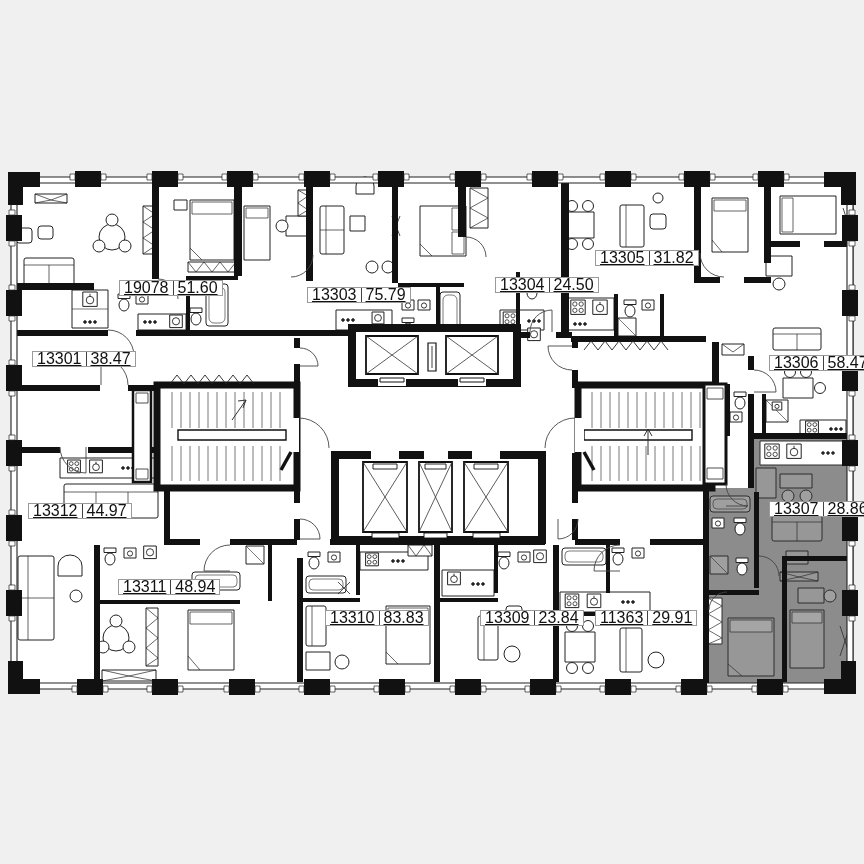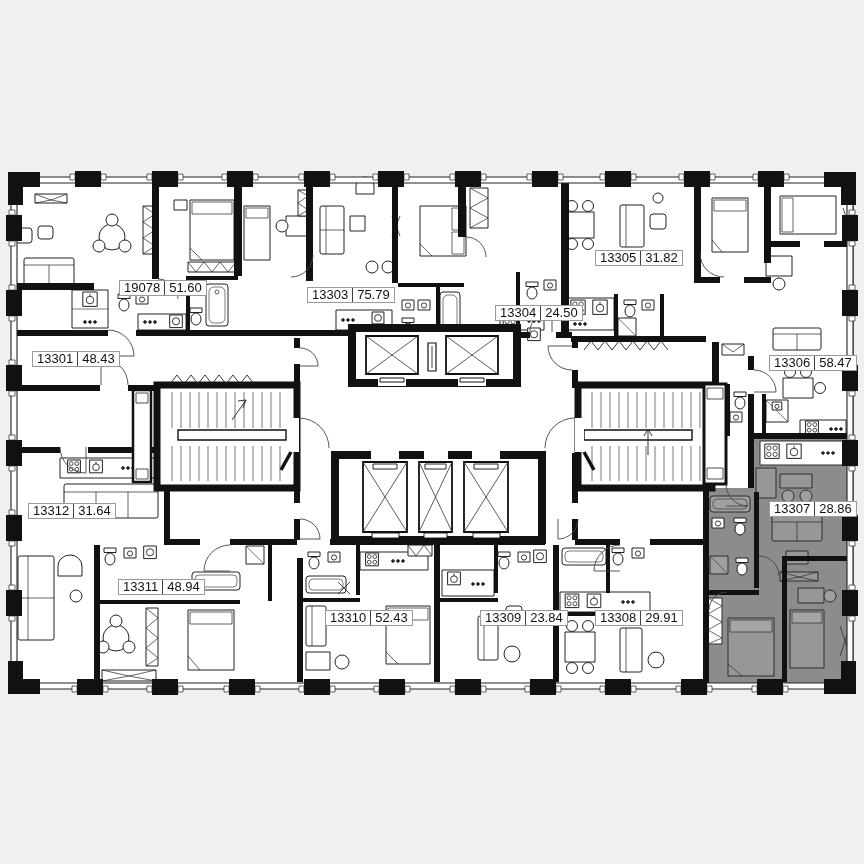--- a/index.html
+++ b/index.html
@@ -1,21 +1,21 @@
 <!DOCTYPE html>
 <html><head>
 <meta charset="utf-8">
 <style>
   html,body{margin:0;padding:0;}
   #stage{position:relative;width:864px;height:864px;background:#f0f0f0;overflow:hidden;
          font-family:"Liberation Sans", sans-serif;}
   #plan-svg{position:absolute;left:0;top:0;}
   .unit-label{position:absolute;display:flex;align-items:center;background:#ffffff;
-      border:1px solid #9a9a9a;height:14px;font-size:13px;line-height:14px;color:#111;
-      white-space:nowrap;z-index:5;cursor:pointer;}
+      border:1px solid #9a9a9a;height:14px;font-size:16px;line-height:14px;color:#111;
+      white-space:nowrap;z-index:5;cursor:pointer;text-decoration:underline;}
   .unit-label .num{padding:0 4px;}
   .unit-label .area{padding:0 4px;border-left:1px solid #404040;}
   svg *{vector-effect:non-scaling-stroke;}
 </style>
 </head>
 <body>
 
 <div id="stage" style="background: rgb(240, 240, 240);">
 <svg id="plan-svg" width="864" height="864" viewBox="0 0 864 864">
   <defs>
@@ -640,59 +640,59 @@
           <rect x="849" y="541" width="6" height="5" fill="#fff" stroke="#222" stroke-width="0.7"></rect>
       <rect x="842" y="590" width="16" height="26" fill="#111"></rect>
           <rect x="849" y="585" width="6" height="5" fill="#fff" stroke="#222" stroke-width="0.7"></rect>
           <rect x="849" y="616" width="6" height="5" fill="#fff" stroke="#222" stroke-width="0.7"></rect>
     </g>
   </g>
 </svg>
 
   <div class="unit-label" style="left:32px;top:351px">
       <span class="num">13301</span>
-      <span class="area">48.43</span>
+      <span class="area">38.47</span>
     </div>
   <div class="unit-label" style="left:119px;top:280px">
       <span class="num">19078</span>
       <span class="area">51.60</span>
     </div>
   <div class="unit-label" style="left:307px;top:287px">
       <span class="num">13303</span>
       <span class="area">75.79</span>
     </div>
-  <div class="unit-label" style="left:495px;top:305px">
+  <div class="unit-label" style="left:495px;top:277px">
       <span class="num">13304</span>
       <span class="area">24.50</span>
     </div>
   <div class="unit-label" style="left:595px;top:250px">
       <span class="num">13305</span>
       <span class="area">31.82</span>
     </div>
   <div class="unit-label" style="left:769px;top:355px">
       <span class="num">13306</span>
       <span class="area">58.47</span>
     </div>
   <div class="unit-label" style="left:769px;top:501px">
       <span class="num">13307</span>
       <span class="area">28.86</span>
     </div>
   <div class="unit-label" style="left:595px;top:610px">
-      <span class="num">13308</span>
+      <span class="num">11363</span>
       <span class="area">29.91</span>
     </div>
   <div class="unit-label" style="left:480px;top:610px">
       <span class="num">13309</span>
       <span class="area">23.84</span>
     </div>
   <div class="unit-label" style="left:325px;top:610px">
       <span class="num">13310</span>
-      <span class="area">52.43</span>
+      <span class="area">83.83</span>
     </div>
   <div class="unit-label" style="left:118px;top:579px">
       <span class="num">13311</span>
       <span class="area">48.94</span>
     </div>
   <div class="unit-label" style="left:28px;top:503px">
       <span class="num">13312</span>
-      <span class="area">31.64</span>
+      <span class="area">44.97</span>
     </div>
 </div>
 
 </body></html>

